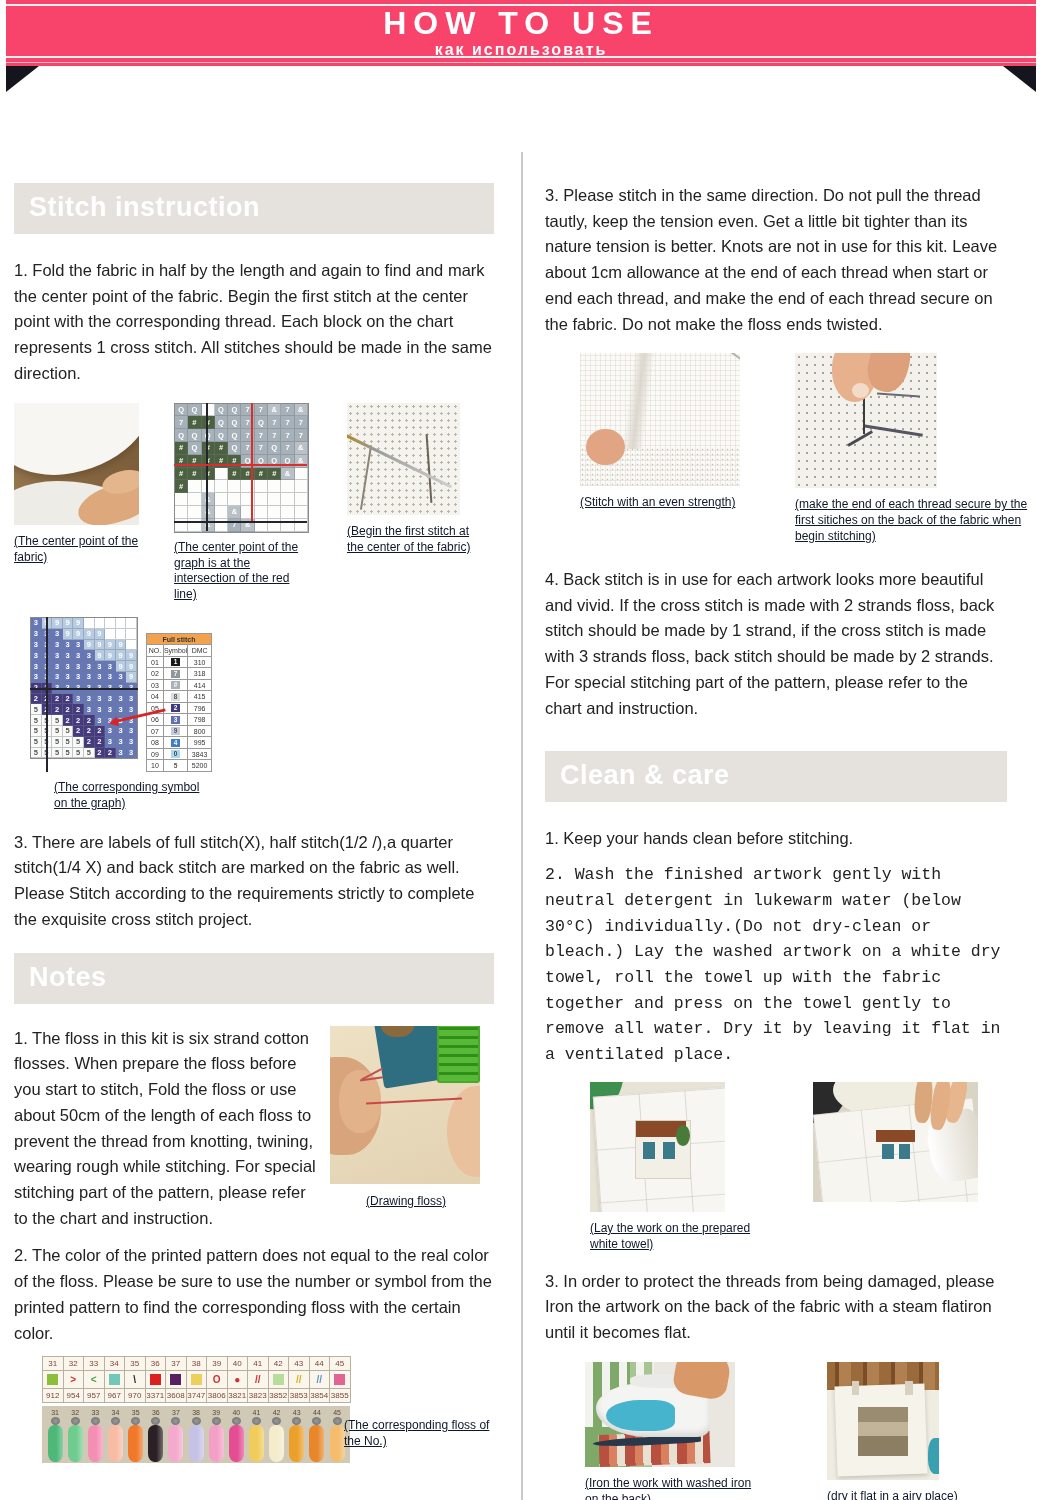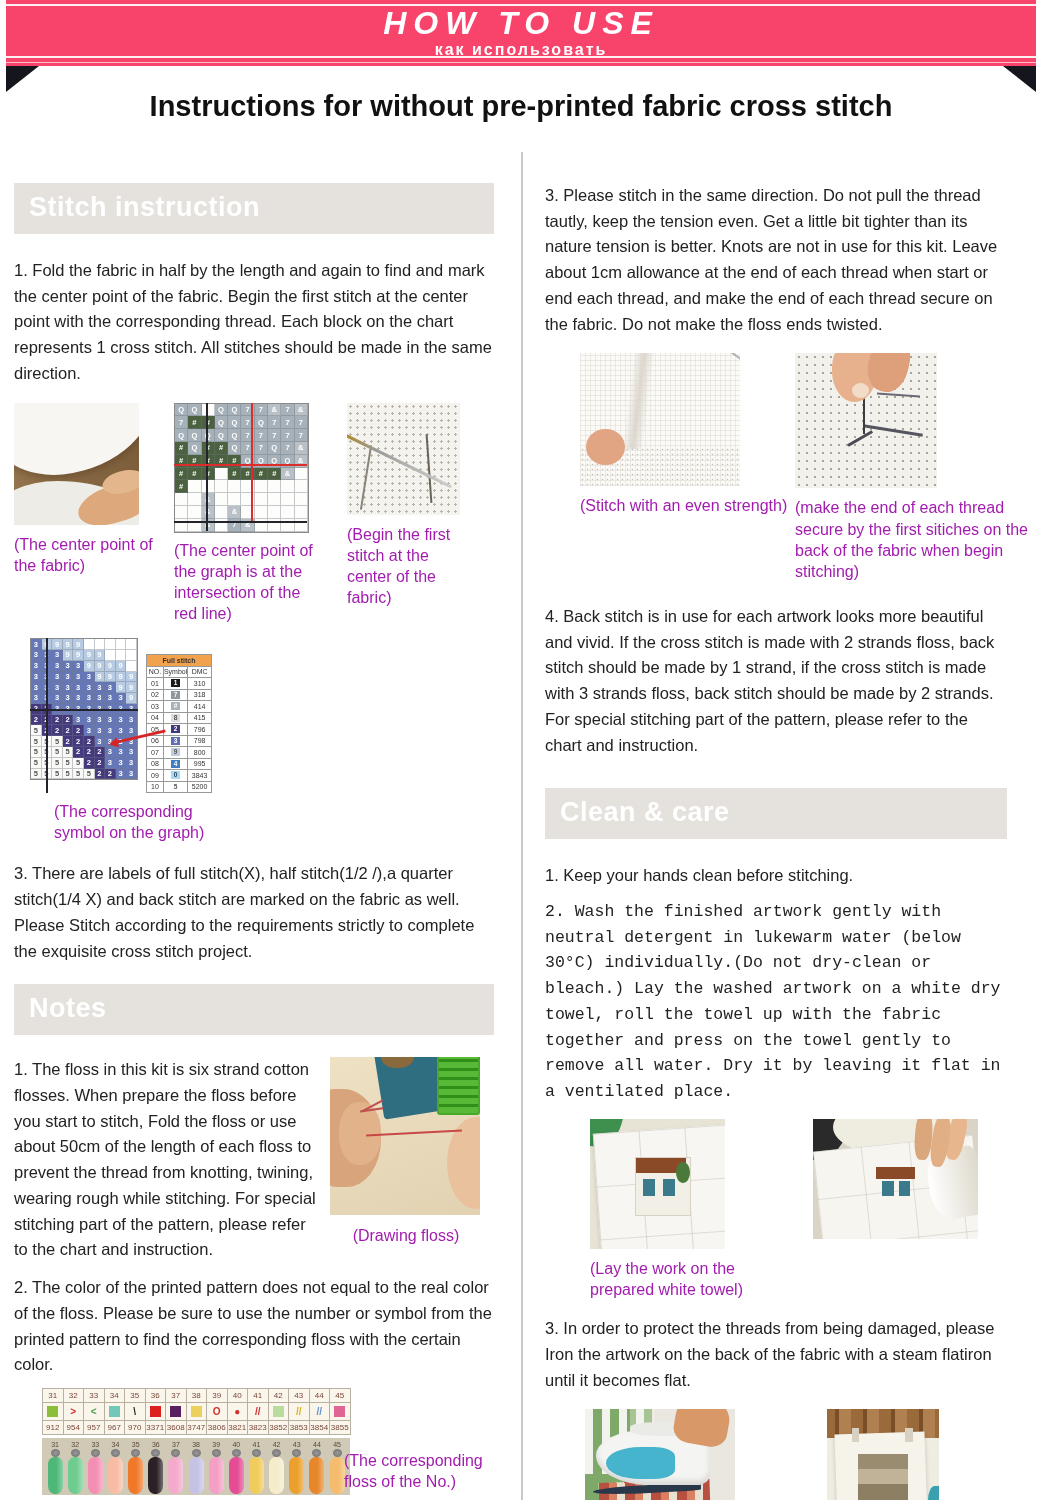--- a/index.html
+++ b/index.html
@@ -4,36 +4,36 @@
 <style>
   html,body{margin:0;padding:0;}
   body{width:1042px;height:1500px;background:#ffffff;font-family:"Liberation Sans",sans-serif;position:relative;overflow:hidden;color:#222;}
   .page{position:absolute;inset:0;}
 
   
   .banner{position:absolute;left:6px;right:6px;top:0;height:66px;background:#f8436a;text-align:center;}
   .banner::before{content:"";position:absolute;left:0;right:0;top:4px;height:2px;background:rgba(255,255,255,.92);}
   .banner::after{content:"";position:absolute;left:0;right:0;bottom:8px;height:2px;background:rgba(255,255,255,.92);}
   .banner-line2{position:absolute;left:0;right:0;bottom:3px;height:1.5px;background:rgba(255,255,255,.65);}
-  .banner-title{margin:0;padding-top:7px;font-size:32px;font-weight:800;letter-spacing:7px;color:#fff;line-height:1.05;font-style:italic;}
+  .banner-title{margin:0;padding-top:7px;font-size:32px;font-weight:800;letter-spacing:7px;color:#fff;line-height:1.05;}
   .banner-sub{margin:0;font-size:16px;font-weight:700;letter-spacing:2px;color:#fff;}
   .fold{position:absolute;top:66px;width:0;height:0;}
   .fold-l{left:6px;border-top:26px solid #15151d;border-right:33px solid transparent;}
   .fold-r{right:6px;border-top:26px solid #15151d;border-left:33px solid transparent;}
   .page-title{position:absolute;top:90px;left:0;width:100%;text-align:center;font-size:29px;font-weight:700;color:#111;margin:0;}
 
   
   .divider{position:absolute;left:521px;top:152px;width:2px;bottom:0;background:#c9c9c9;}
   .col{position:absolute;top:183px;}
   .col-left{left:14px;width:480px;}
   .col-right{left:545px;width:462px;}
 
   .sec-header{background:#e5e2de;color:#ffffff;font-size:27px;font-weight:700;padding:9px 14px 11px 15px;letter-spacing:.5px;}
   .para{font-size:16.5px;line-height:1.56;color:#222;margin:0;}
-  .cap{font-size:16px;line-height:1.32;color:#a21caf;}
+  .cap{font-size:12px;line-height:1.32;color:#0f172a;text-decoration:underline;}
 
   
   .fig-row{display:flex;}
   .fig .cap{margin-top:9px;}
 
   .photo{position:relative;overflow:hidden;}
   .photo *{position:absolute;}
 
   
   .ph-fold{width:125px;height:122px;background:linear-gradient(120deg,#9c7c54,#8a6a44 55%,#745636);}
@@ -170,21 +170,20 @@
 <div class="page">
 
   <div class="banner">
     <div class="banner-line2"></div>
     <h1 class="banner-title">HOW TO USE</h1>
     <div class="banner-sub">как использовать</div>
   </div>
   <div class="fold fold-l"></div>
   <div class="fold fold-r"></div>
 
-  <h2 class="page-title">Instructions for without pre-printed fabric cross stitch</h2>
 
   <div class="divider"></div>
 
   <div class="col col-left">
 
     <div class="sec-header">Stitch instruction</div>
 
     <p class="para" style="margin-top:24px;">1. Fold the fabric in half by the length and again to find and mark the center point of the fabric. Begin the first stitch at the center point with the corresponding thread. Each block on the chart represents 1 cross stitch. All stitches should be made in the same direction.</p>
 
     <div class="fig-row" style="margin-top:16px;">

